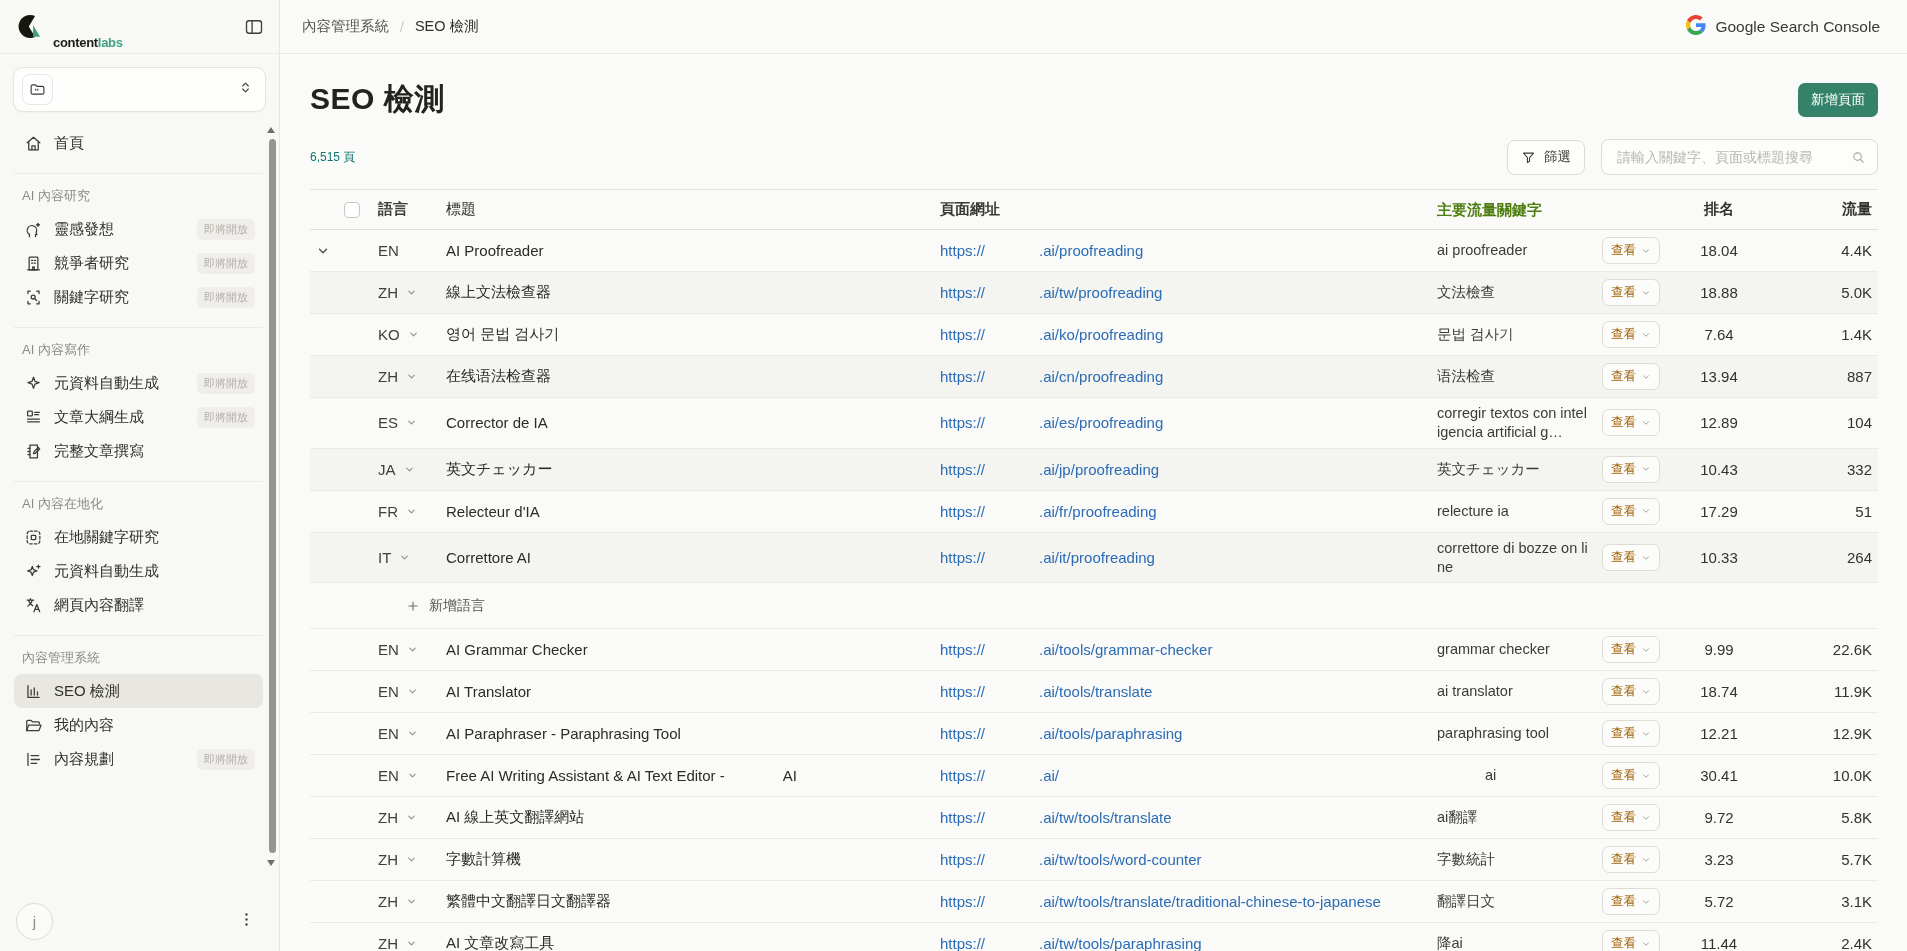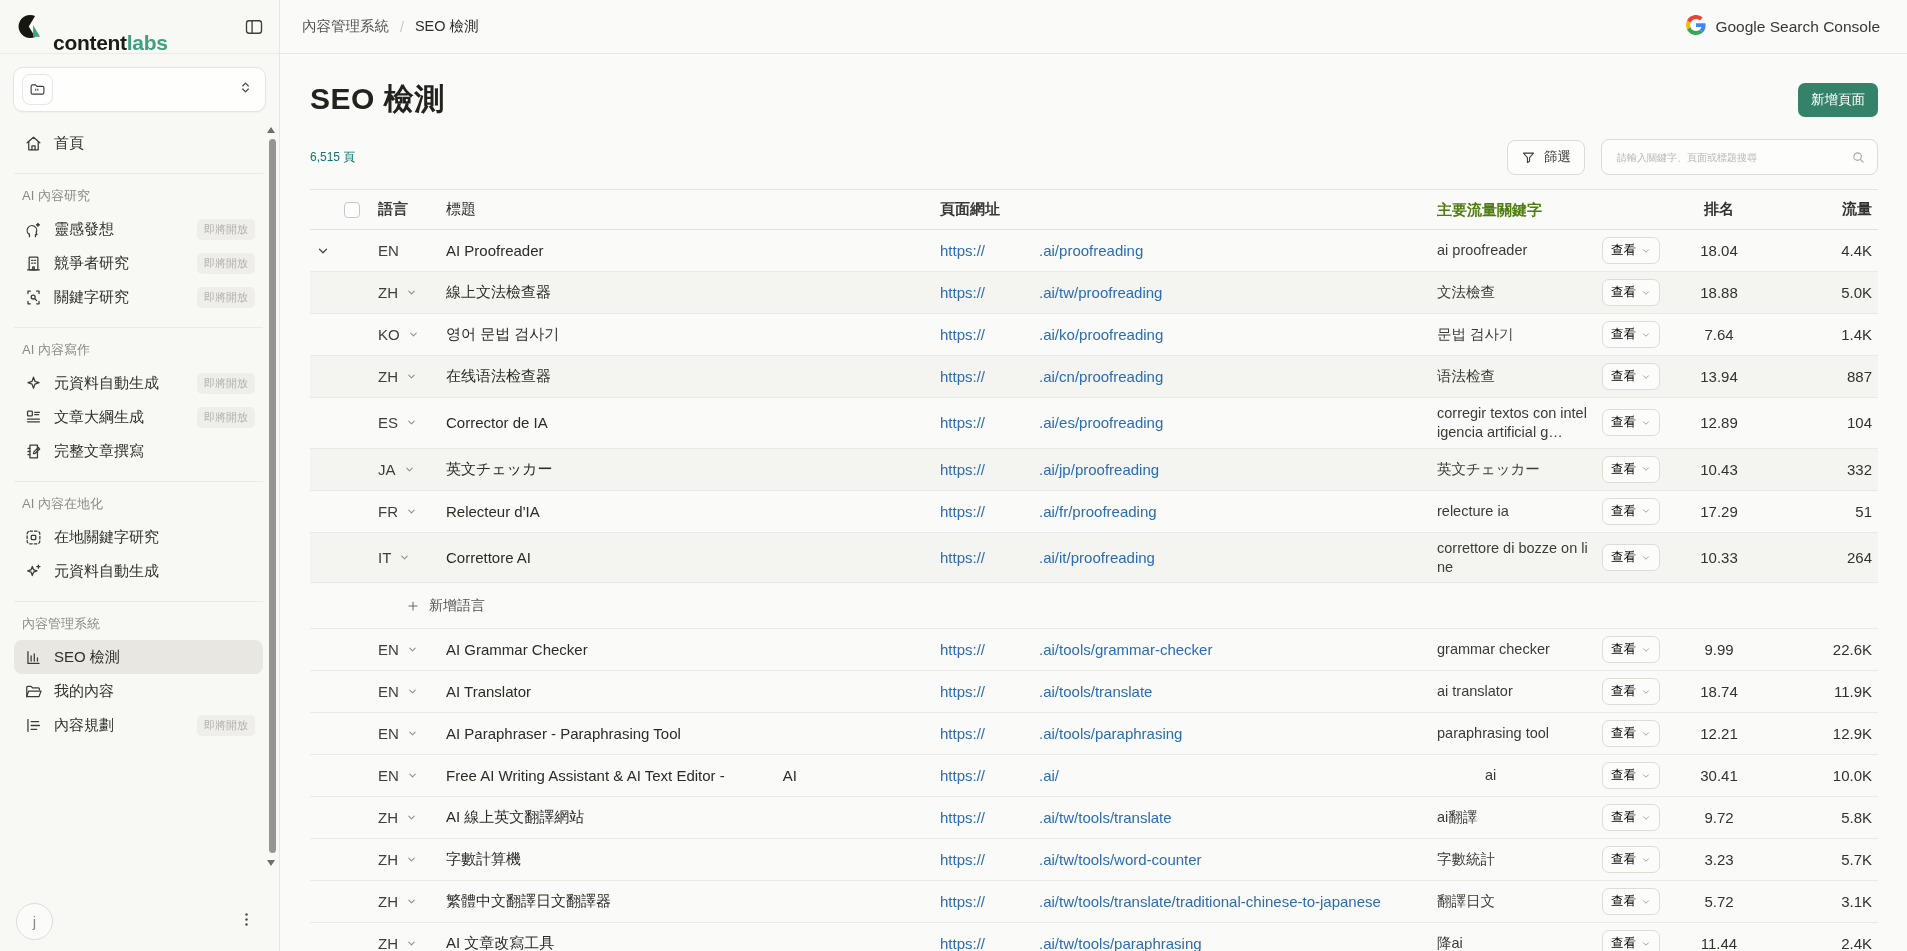--- a/index.html
+++ b/index.html
@@ -9,21 +9,21 @@
     background:#fafaf8; color:#2b2a25;
     font-family:"Liberation Sans","DejaVu Sans",sans-serif;
   }
   .app { display:flex; height:100%; }
 
   
   .sidebar { width:280px; flex:0 0 280px; background:#f8f8f5; border-right:1px solid #e7e6e2; position:relative; display:flex; flex-direction:column; }
   .sb-header { height:54px; flex:0 0 54px; display:flex; align-items:center; padding:0 14px 0 18px; border-bottom:1px solid #ecebe7; }
   .logo { display:flex; align-items:center; gap:8px; }
   .logo-mark svg { width:27px; height:27px; display:block; }
-  .logo-word { font-size:21px; font-weight:800; letter-spacing:-0.3px; color:#1c1b16;margin-top:32px; }
+  .logo-word { font-size:13px; font-weight:800; letter-spacing:-0.3px; color:#1c1b16;margin-top:32px; }
   .logo-word .accent { color:#3fa183; }
   .panel-toggle { margin-left:auto; width:22px; height:22px; color:#3f3e39; display:grid; place-items:center; cursor:pointer; }
   .panel-toggle svg { width:20px; height:20px; }
 
   .workspace { margin:13px 13px 2px 13px; height:45px; background:#fefefd; border:1px solid #e5e4e0; border-radius:10px; display:flex; align-items:center; padding:0 12px 0 8px; box-shadow:0 1px 2px rgba(0,0,0,0.04); }
   .ws-icon { width:31px; height:31px; border:1px solid #e7e6e2; border-radius:8px; display:grid; place-items:center; color:#3b3a35; background:#fff; }
   .ws-icon svg { width:17px; height:17px; }
   .ws-updown { margin-left:auto; color:#4a4944; }
   .ws-updown svg { width:15px; height:15px; }
 
@@ -59,21 +59,21 @@
   .title-row { margin-top:25px; display:flex; align-items:center; }
   .page-title { font-size:30px; font-weight:700; color:#23221c; margin:0; letter-spacing:0.5px; }
   .add-btn { margin-left:auto; background:#35826a; color:#fff; font-size:13.5px; font-weight:500; padding:8px 13px; border-radius:7px; border:none; cursor:pointer; font-family:inherit; }
 
   .controls { margin-top:19px; display:flex; align-items:center; }
   .count { font-size:12px; color:#0f766e; }
   .controls-right { margin-left:auto; display:flex; align-items:center; gap:16px; }
   .filter-btn { display:flex; align-items:center; gap:8px; height:35px; padding:0 13px; border:1px solid #dcdbd6; border-radius:8px; background:#fdfdfc; font-size:13.5px; color:#3b3a35; cursor:pointer; font-family:inherit; }
   .filter-btn svg { width:15px; height:15px; }
   .search-box { width:277px; height:36px; border:1px solid #dcdbd6; border-radius:8px; background:#fdfdfc; display:flex; align-items:center; padding:0 11px 0 13px; }
-  .search-box input { border:none; outline:none; background:transparent; flex:1; font-size:10px; color:#7f1d1d; font-family:inherit; }
+  .search-box input { border:none; outline:none; background:transparent; flex:1; font-size:14px; color:#7f1d1d; font-family:inherit; }
   .search-box input::placeholder { color:#b8b7b1; }
   .search-box svg { width:15px; height:15px; color:#a7a6a0; flex:0 0 15px; }
 
   
   .table { margin-top:14px; }
   .thead, .trow { display:grid; grid-template-columns:26px 34px 66px 1fr 505px 165px 84px 92px 100px; align-items:center; }
   .thead { border-top:1px solid #e5e4e0; border-bottom:1px solid #e0dfdb; height:41px; font-weight:700; font-size:15px; color:#3a3935; }
   .trow { min-height:42px; border-bottom:1px solid #eae9e5; font-size:15px; background:transparent; }
   .trow.shaded { background:#f4f4f1; }
   .checkbox { width:16px; height:16px; border:1.5px solid #c8c7c1; border-radius:4px; background:#fff; margin-left:8px; cursor:pointer; }
@@ -82,21 +82,21 @@
   .cell-lang { padding-left:8px; display:flex; align-items:center; gap:8px; color:#3f3e38; }
   .lang-chev { color:#8e8d87; display:grid; place-items:center; cursor:pointer; }
   .lang-chev svg { width:11px; height:11px; }
   .cell-title { color:#2c2b26; font-weight:500; padding:4px 16px 4px 10px; display:flex; align-items:center; }
   .title-gap { display:inline-block; width:58px; }
   .cell-url { padding-left:8px; }
   .cell-url a { color:#2b6cb4; text-decoration:none; cursor:pointer; }
   .url-gap { display:inline-block; width:54px; }
   .cell-keyword { font-size:14.5px; color:#3c3b36; line-height:1.3; padding:6px 12px 6px 0; word-break:break-all; }
   .kw-gap { display:inline-block; width:48px; }
-  .view-btn { width:58px; height:27px; border:1px solid #dddcd7; background:#fcfcfb; border-radius:7px; display:flex; align-items:center; justify-content:center; gap:5px; font-size:12.5px; color:#000000; cursor:pointer; font-family:inherit; }
+  .view-btn { width:58px; height:27px; border:1px solid #dddcd7; background:#fcfcfb; border-radius:7px; display:flex; align-items:center; justify-content:center; gap:5px; font-size:12.5px; color:#a16207; cursor:pointer; font-family:inherit; }
   .view-btn svg { width:10px; height:10px; color:#a4a39d; }
   .cell-rank { text-align:center; padding-right:26px; color:#33322d; }
   .cell-traffic { text-align:right; padding-right:6px; color:#33322d; }
   .add-lang-row { display:flex; align-items:center; gap:9px; min-height:46px; border-bottom:1px solid #eae9e5; padding-left:96px; color:#55544e; font-size:14px; cursor:pointer; }
   .add-lang-row svg { width:14px; height:14px; color:#6b6a64; }
 </style>
 </head>
 <body>
 
 <div class="app">
@@ -229,20 +229,29 @@
           </div>
           <div class="nav-item">
             <span class="nav-icon">
               <svg viewBox="0 0 24 24" fill="none" stroke="currentColor" stroke-width="1.6" stroke-linecap="round" stroke-linejoin="round">
                 <path d="M10.5 5.5l1.5 4.2 4.3 1.6-4.3 1.6-1.5 4.2-1.5-4.2-4.3-1.6 4.3-1.6z"></path>
                 <path d="M18.2 3.8v4M16.2 5.8h4"></path>
               </svg>
             </span>
             <span class="nav-label">元資料自動生成</span>
           </div>
+          <div class="nav-item">
+            <span class="nav-icon">
+              <svg viewBox="0 0 24 24" fill="none" stroke="currentColor" stroke-width="1.6" stroke-linecap="round" stroke-linejoin="round">
+                <path d="M4 5.2h8.2M8.1 3.2v2M5.6 5.4c.9 3 2.9 5.4 5.4 6.9M10.6 5.4c-.9 3-2.9 5.6-5.6 7.3"></path>
+                <path d="M12.6 20l3.6-9.2 3.6 9.2M13.9 17h4.7"></path>
+              </svg>
+            </span>
+            <span class="nav-label">網頁內容翻譯</span>
+          </div>
         </div>
         <div class="nav-section">
           <div class="section-label">內容管理系統</div>
           <div class="nav-item active">
             <span class="nav-icon">
               <svg viewBox="0 0 24 24" fill="none" stroke="currentColor" stroke-width="1.6" stroke-linecap="round" stroke-linejoin="round">
                 <path d="M5 4.5v15h14"></path>
                 <path d="M9 16.5v-6.5M13 16.5v-9M17 16.5v-4"></path>
               </svg>
             </span>

